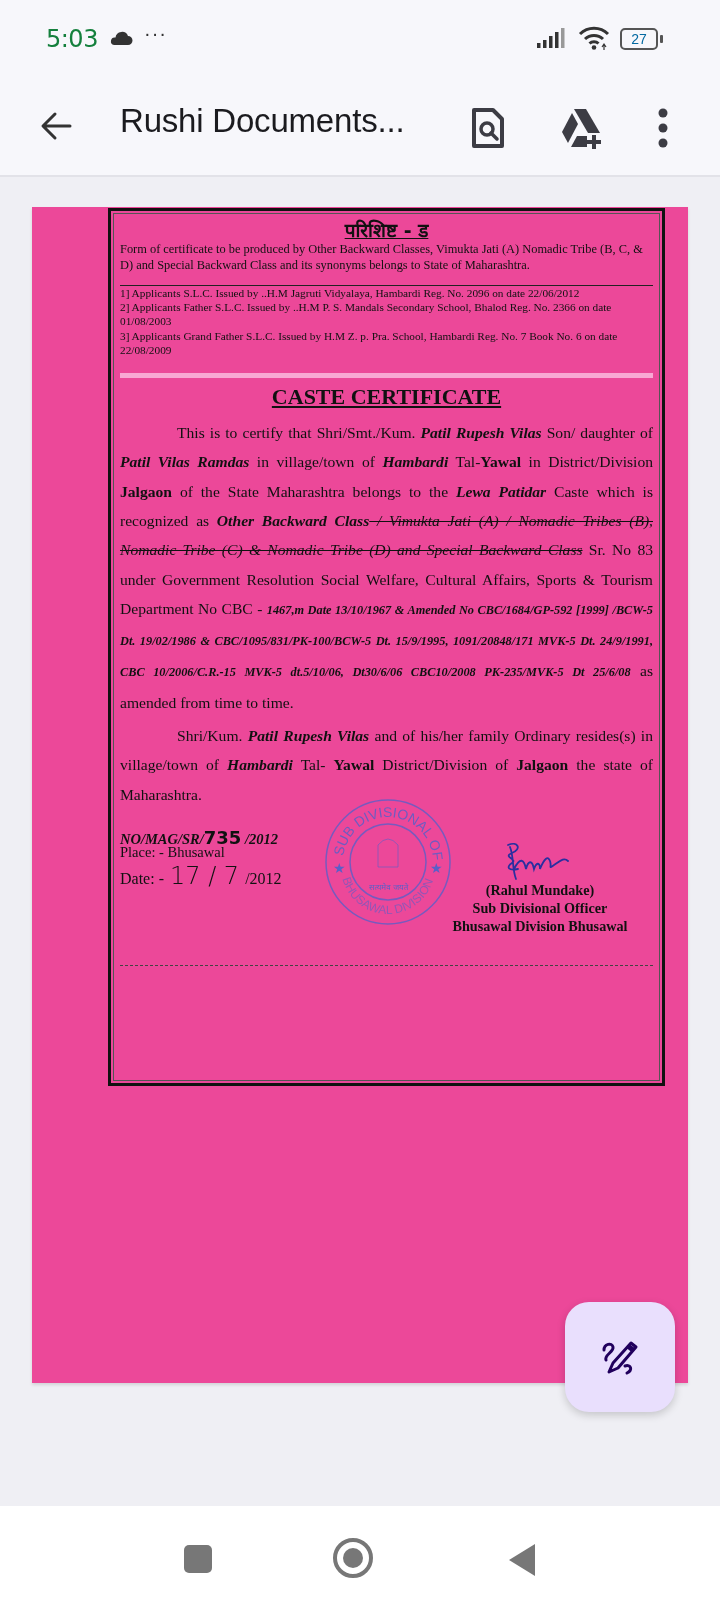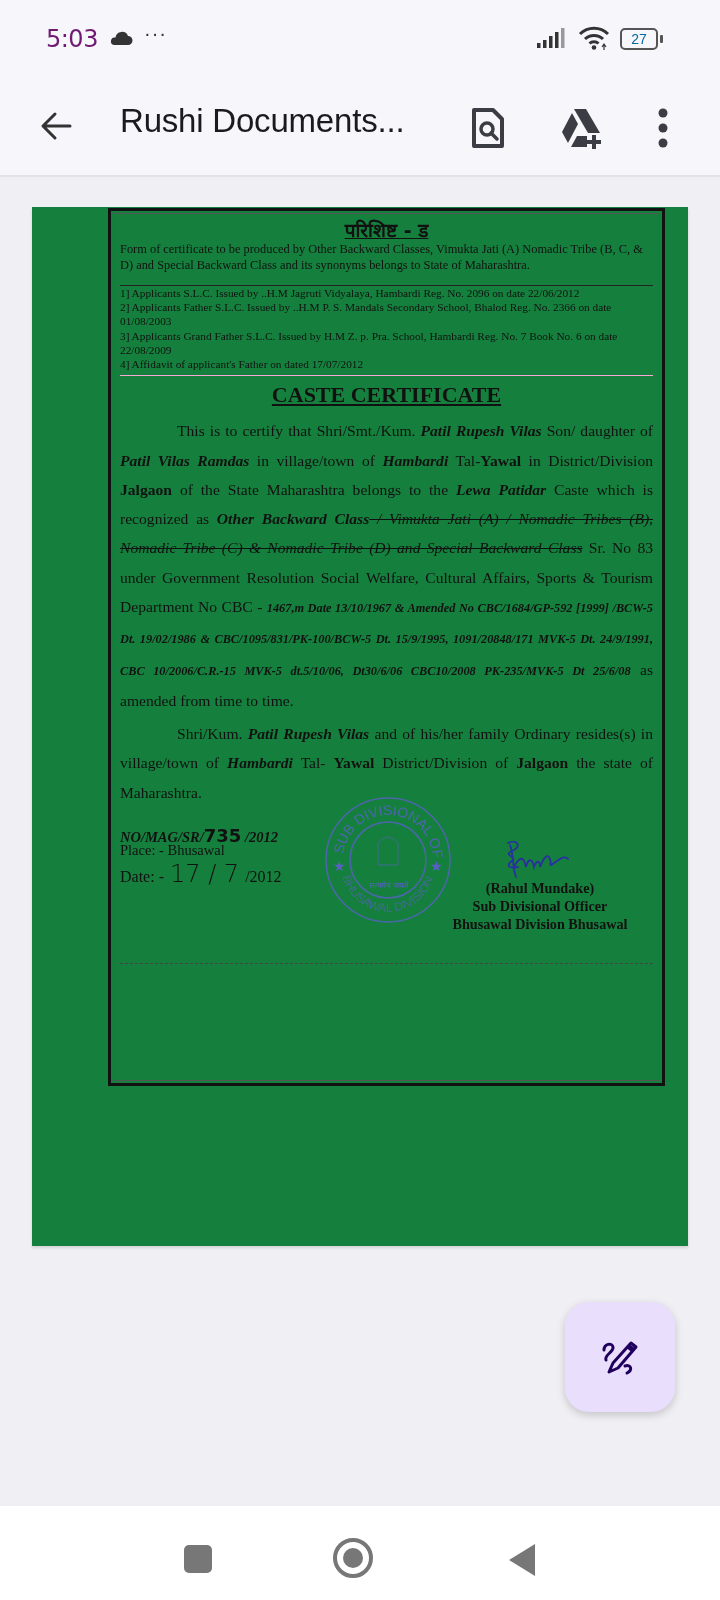--- a/index.html
+++ b/index.html
@@ -1,43 +1,43 @@
 <!DOCTYPE html>
 <html><head>
 <meta charset="utf-8">
 <style>
   * { box-sizing: border-box; margin: 0; padding: 0; }
   html, body { width: 720px; height: 1600px; overflow: hidden; }
   body { background: #efeff4; font-family: "Liberation Sans", sans-serif; position: relative; color: #1b1b1f; }
 
   .status-bar { position: absolute; left: 0; top: 0; width: 720px; height: 80px; background: #f7f7fb; }
-  .status-time { position: absolute; left: 46px; top: 25px; font-size: 24px; color: #701a75; font-family: "DejaVu Sans", sans-serif; letter-spacing: -0.5px; }
+  .status-time { position: absolute; left: 46px; top: 25px; font-size: 24px; color: #15803d; font-family: "DejaVu Sans", sans-serif; letter-spacing: -0.5px; }
   .status-cloud { position: absolute; left: 109px; top: 30px; }
   .status-dots { position: absolute; left: 144px; top: 22px; font-size: 20px; color: #333; letter-spacing: 1px; }
   .status-signal { position: absolute; left: 537px; top: 28px; }
   .status-wifi { position: absolute; left: 578px; top: 25px; }
   .status-battery { position: absolute; left: 620px; top: 28px; width: 38px; height: 22px; border: 2px solid #555; border-radius: 5px; font-size: 14px; color: #0369a1; text-align: center; line-height: 18px; }
   .status-battery::after { content: ""; position: absolute; right: -7px; top: 5px; width: 3px; height: 8px; background: #555; border-radius: 1px; }
 
   .app-bar { position: absolute; left: 0; top: 80px; width: 720px; height: 97px; background: #f7f7fb; border-bottom: 2px solid #e2e2e8; }
   .back-btn { position: absolute; left: 30px; top: 20px; width: 52px; height: 52px; display: flex; align-items: center; justify-content: center; }
   .app-title { position: absolute; left: 120px; top: 22px; font-size: 33px; color: #1b1b1f; letter-spacing: -0.2px; }
   .search-doc-btn { position: absolute; left: 464px; top: 20px; width: 48px; height: 56px; display: flex; align-items: center; justify-content: center; }
   .drive-btn { position: absolute; left: 555px; top: 20px; width: 56px; height: 56px; display: flex; align-items: center; justify-content: center; }
   .more-btn { position: absolute; left: 648px; top: 20px; width: 30px; height: 56px; display: flex; align-items: center; justify-content: center; }
 
   .viewer { position: absolute; left: 0; top: 177px; width: 720px; height: 1330px; background: #efeff4; }
-  .page { position: absolute; left: 32px; top: 30px; width: 656px; height: 1039px; background: #15803d; box-shadow: 0 2px 3px rgba(0,0,0,0.12); }
+  .page { position: absolute; left: 32px; top: 30px; width: 656px; height: 1176px; background: #ec4899; box-shadow: 0 2px 3px rgba(0,0,0,0.12); }
   .cert { position: absolute; left: 76px; top: 1px; width: 557px; height: 878px; border: 3px solid #111; outline: 1px solid #555; outline-offset: -6px; font-family: "Liberation Serif", serif; color: #111; padding: 0 9px; }
 
   .appendix-title { text-align: center; font-size: 19px; font-weight: bold; text-decoration: underline; margin-top: 6px; height: 24px; font-family: "DejaVu Sans", sans-serif; }
   .form-desc { font-size: 12.4px; line-height: 16px; border-bottom: 1px solid #222; padding-bottom: 12px; }
   .verified-title { font-size: 15.5px; font-weight: bold; margin-top: 3px; line-height: 17px; }
   .verified-item { font-size: 11.3px; line-height: 14.2px; }
-  .verified-list { border-bottom: 1px solid #f9a8d4; padding-bottom: 4px; }
+  .verified-list { border-bottom: 5px solid #f9a8d4; padding-bottom: 16px; }
   .cert-title { text-align: center; font-size: 22px; font-weight: bold; text-decoration: underline; margin-top: 6px; height: 30px; }
   .body-para { font-size: 15.6px; line-height: 29.3px; text-align: justify; margin-top: 4px; }
   .body-para .indent { display: inline-block; width: 57px; }
   .bi { font-weight: bold; font-style: italic; }
   .b { font-weight: bold; }
   .strike { text-decoration: line-through; font-style: italic; }
   .small-ref { font-size: 12.3px; font-weight: bold; font-style: italic; }
   .para2 { margin-top: 4px; }
 
   .footer-area { position: relative; height: 160px; margin-top: 10px; }
@@ -127,21 +127,20 @@
 
 <div class="viewer">
   <div class="page">
     <div class="cert">
       <div class="appendix-title">परिशिष्ट - ड</div>
       <div class="form-desc">Form of certificate to be produced by Other Backward Classes, Vimukta Jati (A) Nomadic Tribe (B, C, &amp; D) and Special Backward Class and its synonyms belongs to State of Maharashtra.</div>
       <div class="verified-list">
         <div class="verified-item">1] Applicants S.L.C. Issued by ..H.M Jagruti Vidyalaya, Hambardi Reg. No. 2096 on date 22/06/2012</div>
         <div class="verified-item">2] Applicants Father S.L.C. Issued by ..H.M P. S. Mandals Secondary School, Bhalod Reg. No. 2366 on date 01/08/2003</div>
         <div class="verified-item">3] Applicants Grand Father S.L.C. Issued by H.M Z. p. Pra. School, Hambardi Reg. No. 7 Book No. 6 on date 22/08/2009</div>
-        <div class="verified-item">4] Affidavit of applicant's Father on dated 17/07/2012</div>
       </div>
       <div class="cert-title">CASTE CERTIFICATE</div>
 
       <div class="body-para"><span class="indent"></span><span>This is to certify that Shri/Smt./Kum. </span><span class="bi">Patil Rupesh Vilas</span><span> Son/ daughter of </span><span class="bi">Patil Vilas Ramdas</span><span> in village/town of </span><span class="bi">Hambardi</span><span> Tal-</span><span class="b">Yawal</span><span> in District/Division </span><span class="b">Jalgaon</span><span> of the State Maharashtra belongs to the </span><span class="bi">Lewa Patidar</span><span> Caste which is recognized as </span><span class="bi">Other Backward Class</span><span class="strike"> / Vimukta Jati (A) / Nomadic Tribes (B), Nomadic Tribe (C) &amp; Nomadic Tribe (D) and Special Backward Class</span><span> Sr. No 83 under Government Resolution Social Welfare, Cultural Affairs, Sports &amp; Tourism Department No CBC - </span><span class="small-ref">1467,m Date 13/10/1967 &amp; Amended No CBC/1684/GP-592 [1999] /BCW-5 Dt. 19/02/1986 &amp; CBC/1095/831/PK-100/BCW-5 Dt. 15/9/1995, 1091/20848/171 MVK-5 Dt. 24/9/1991, CBC 10/2006/C.R.-15 MVK-5 dt.5/10/06, Dt30/6/06 CBC10/2008 PK-235/MVK-5 Dt 25/6/08</span><span> as amended from time to time.</span></div>
 
       <div class="body-para para2"><span class="indent"></span><span>Shri/Kum. </span><span class="bi">Patil Rupesh Vilas</span><span> and of his/her family Ordinary resides(s) in village/town of </span><span class="bi">Hambardi</span><span> Tal- </span><span class="b">Yawal</span><span> District/Division of </span><span class="b">Jalgaon</span><span> the state of Maharashtra.</span></div>
 
       <div class="footer-area">
         <div class="ref-no"><span>NO/MAG/SR/</span><span class="hand">735</span><span> /2012</span></div>
         <div class="place">Place: - Bhusawal</div>

